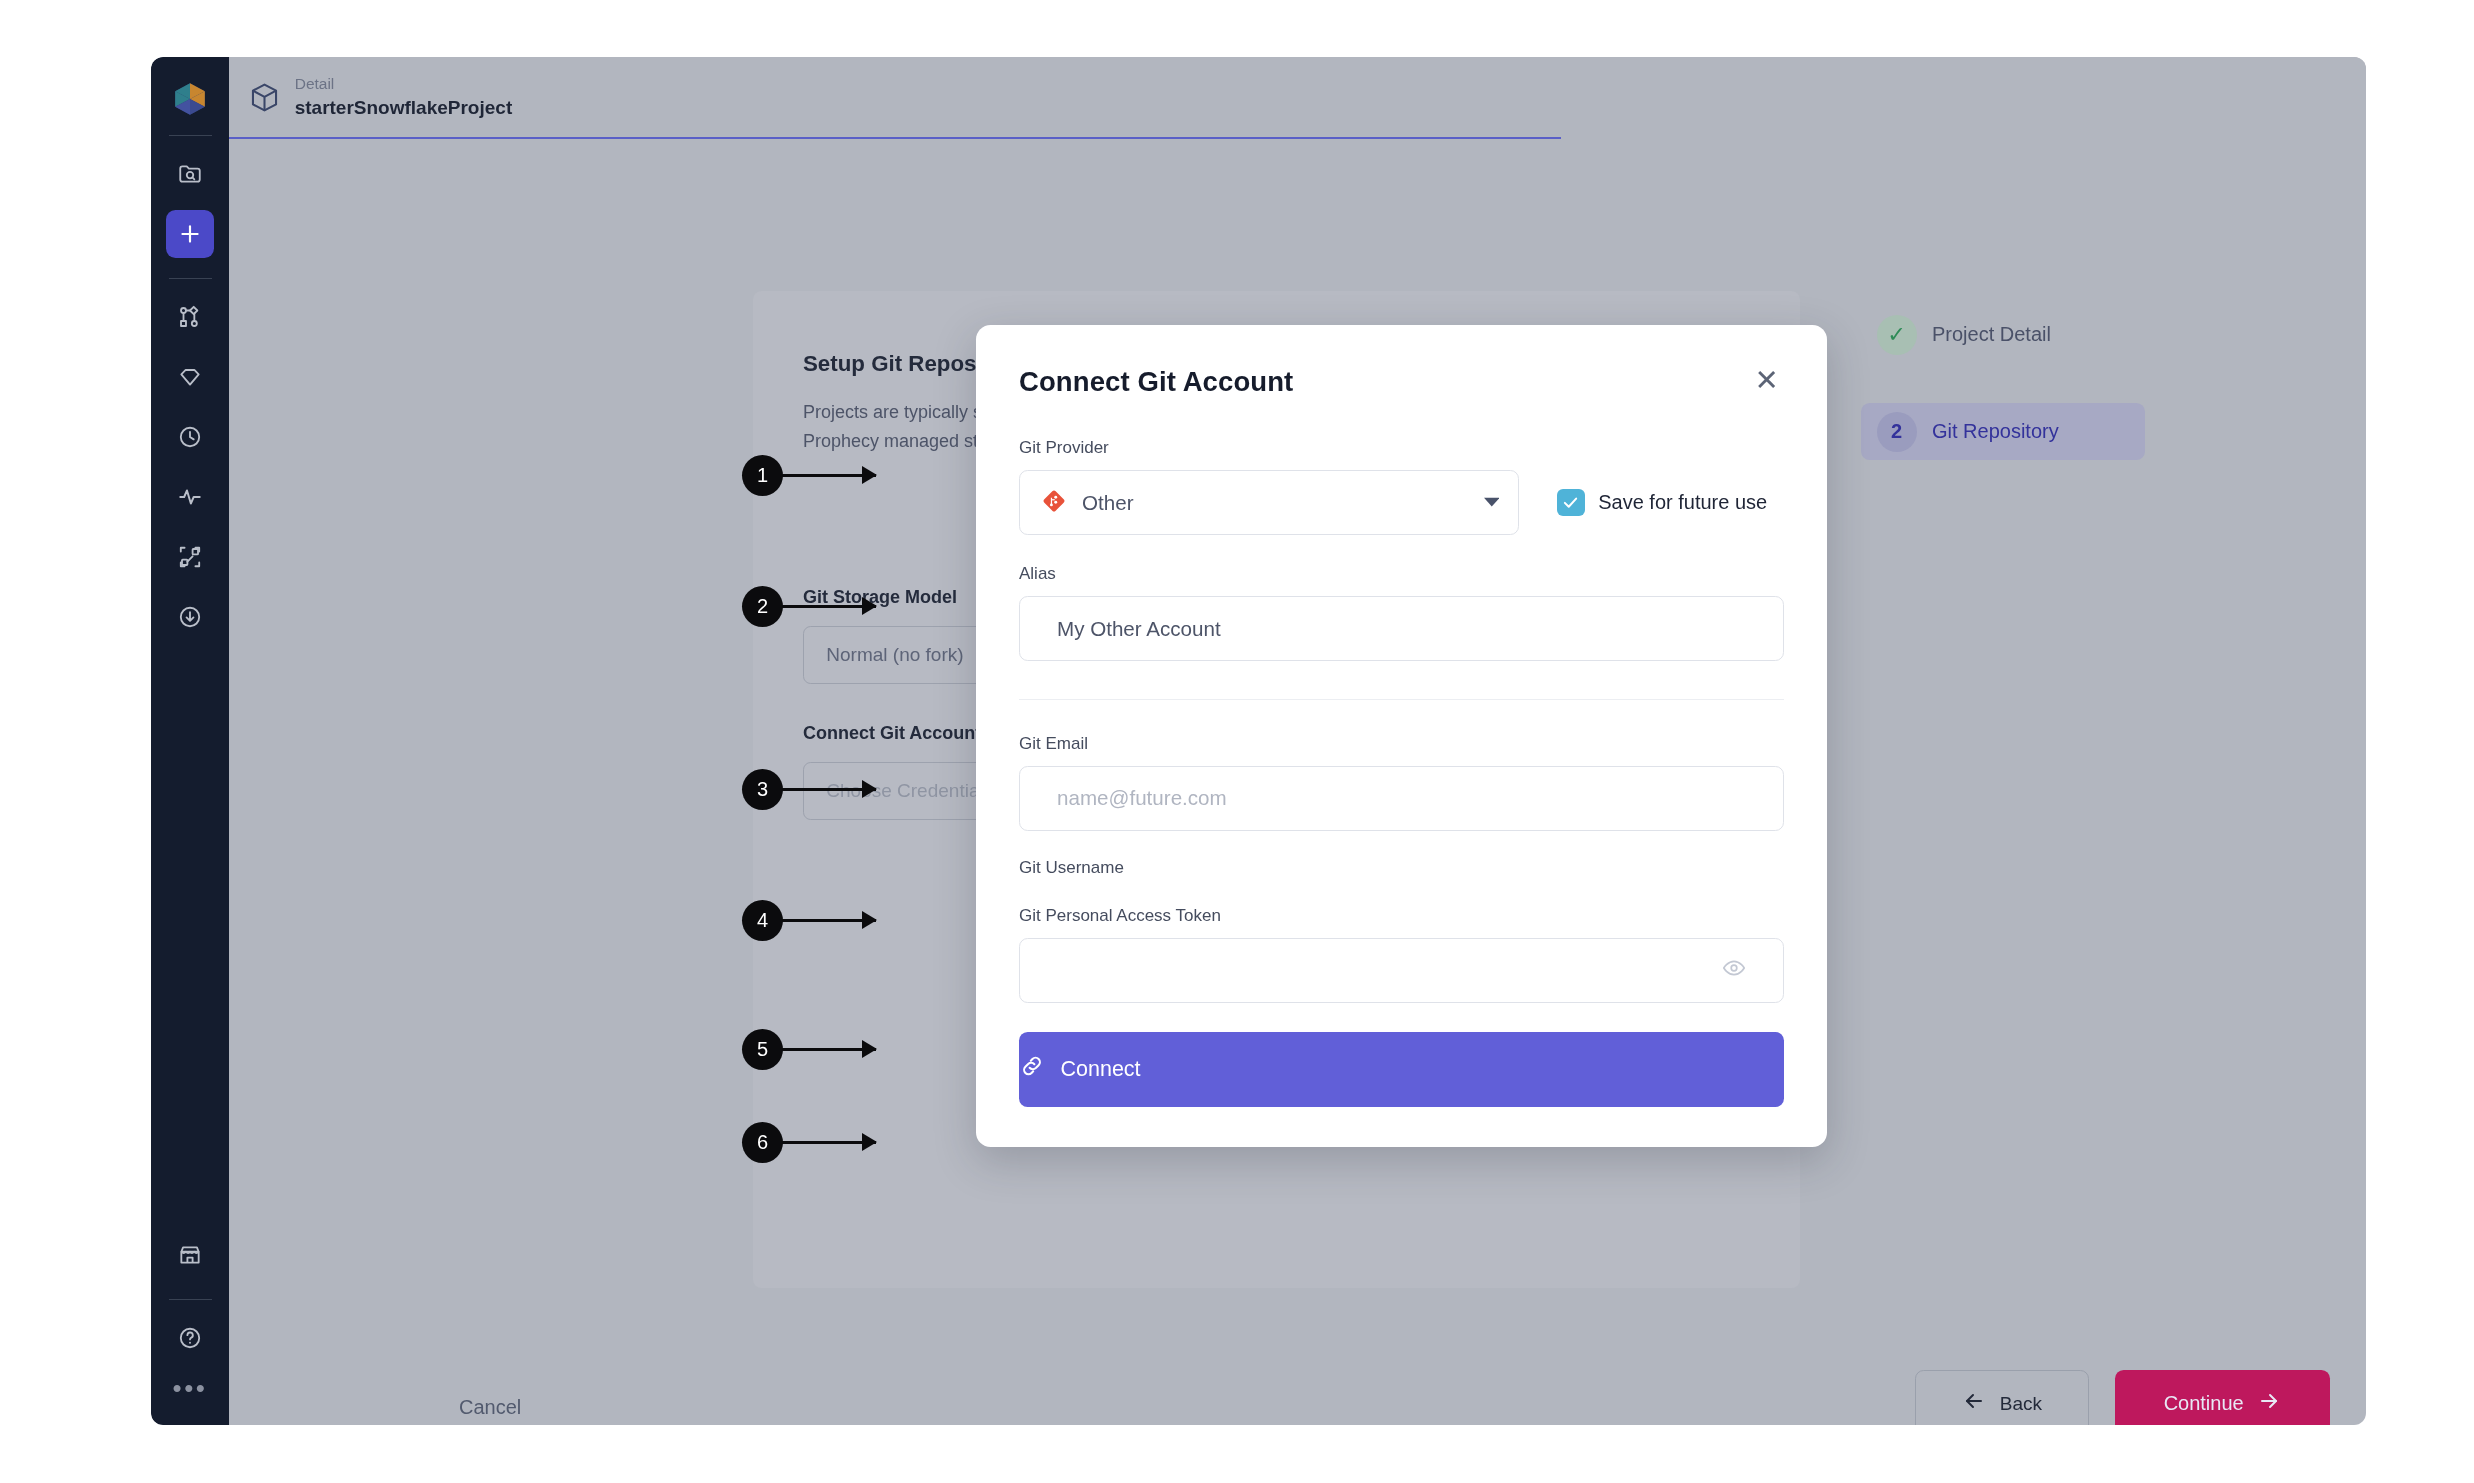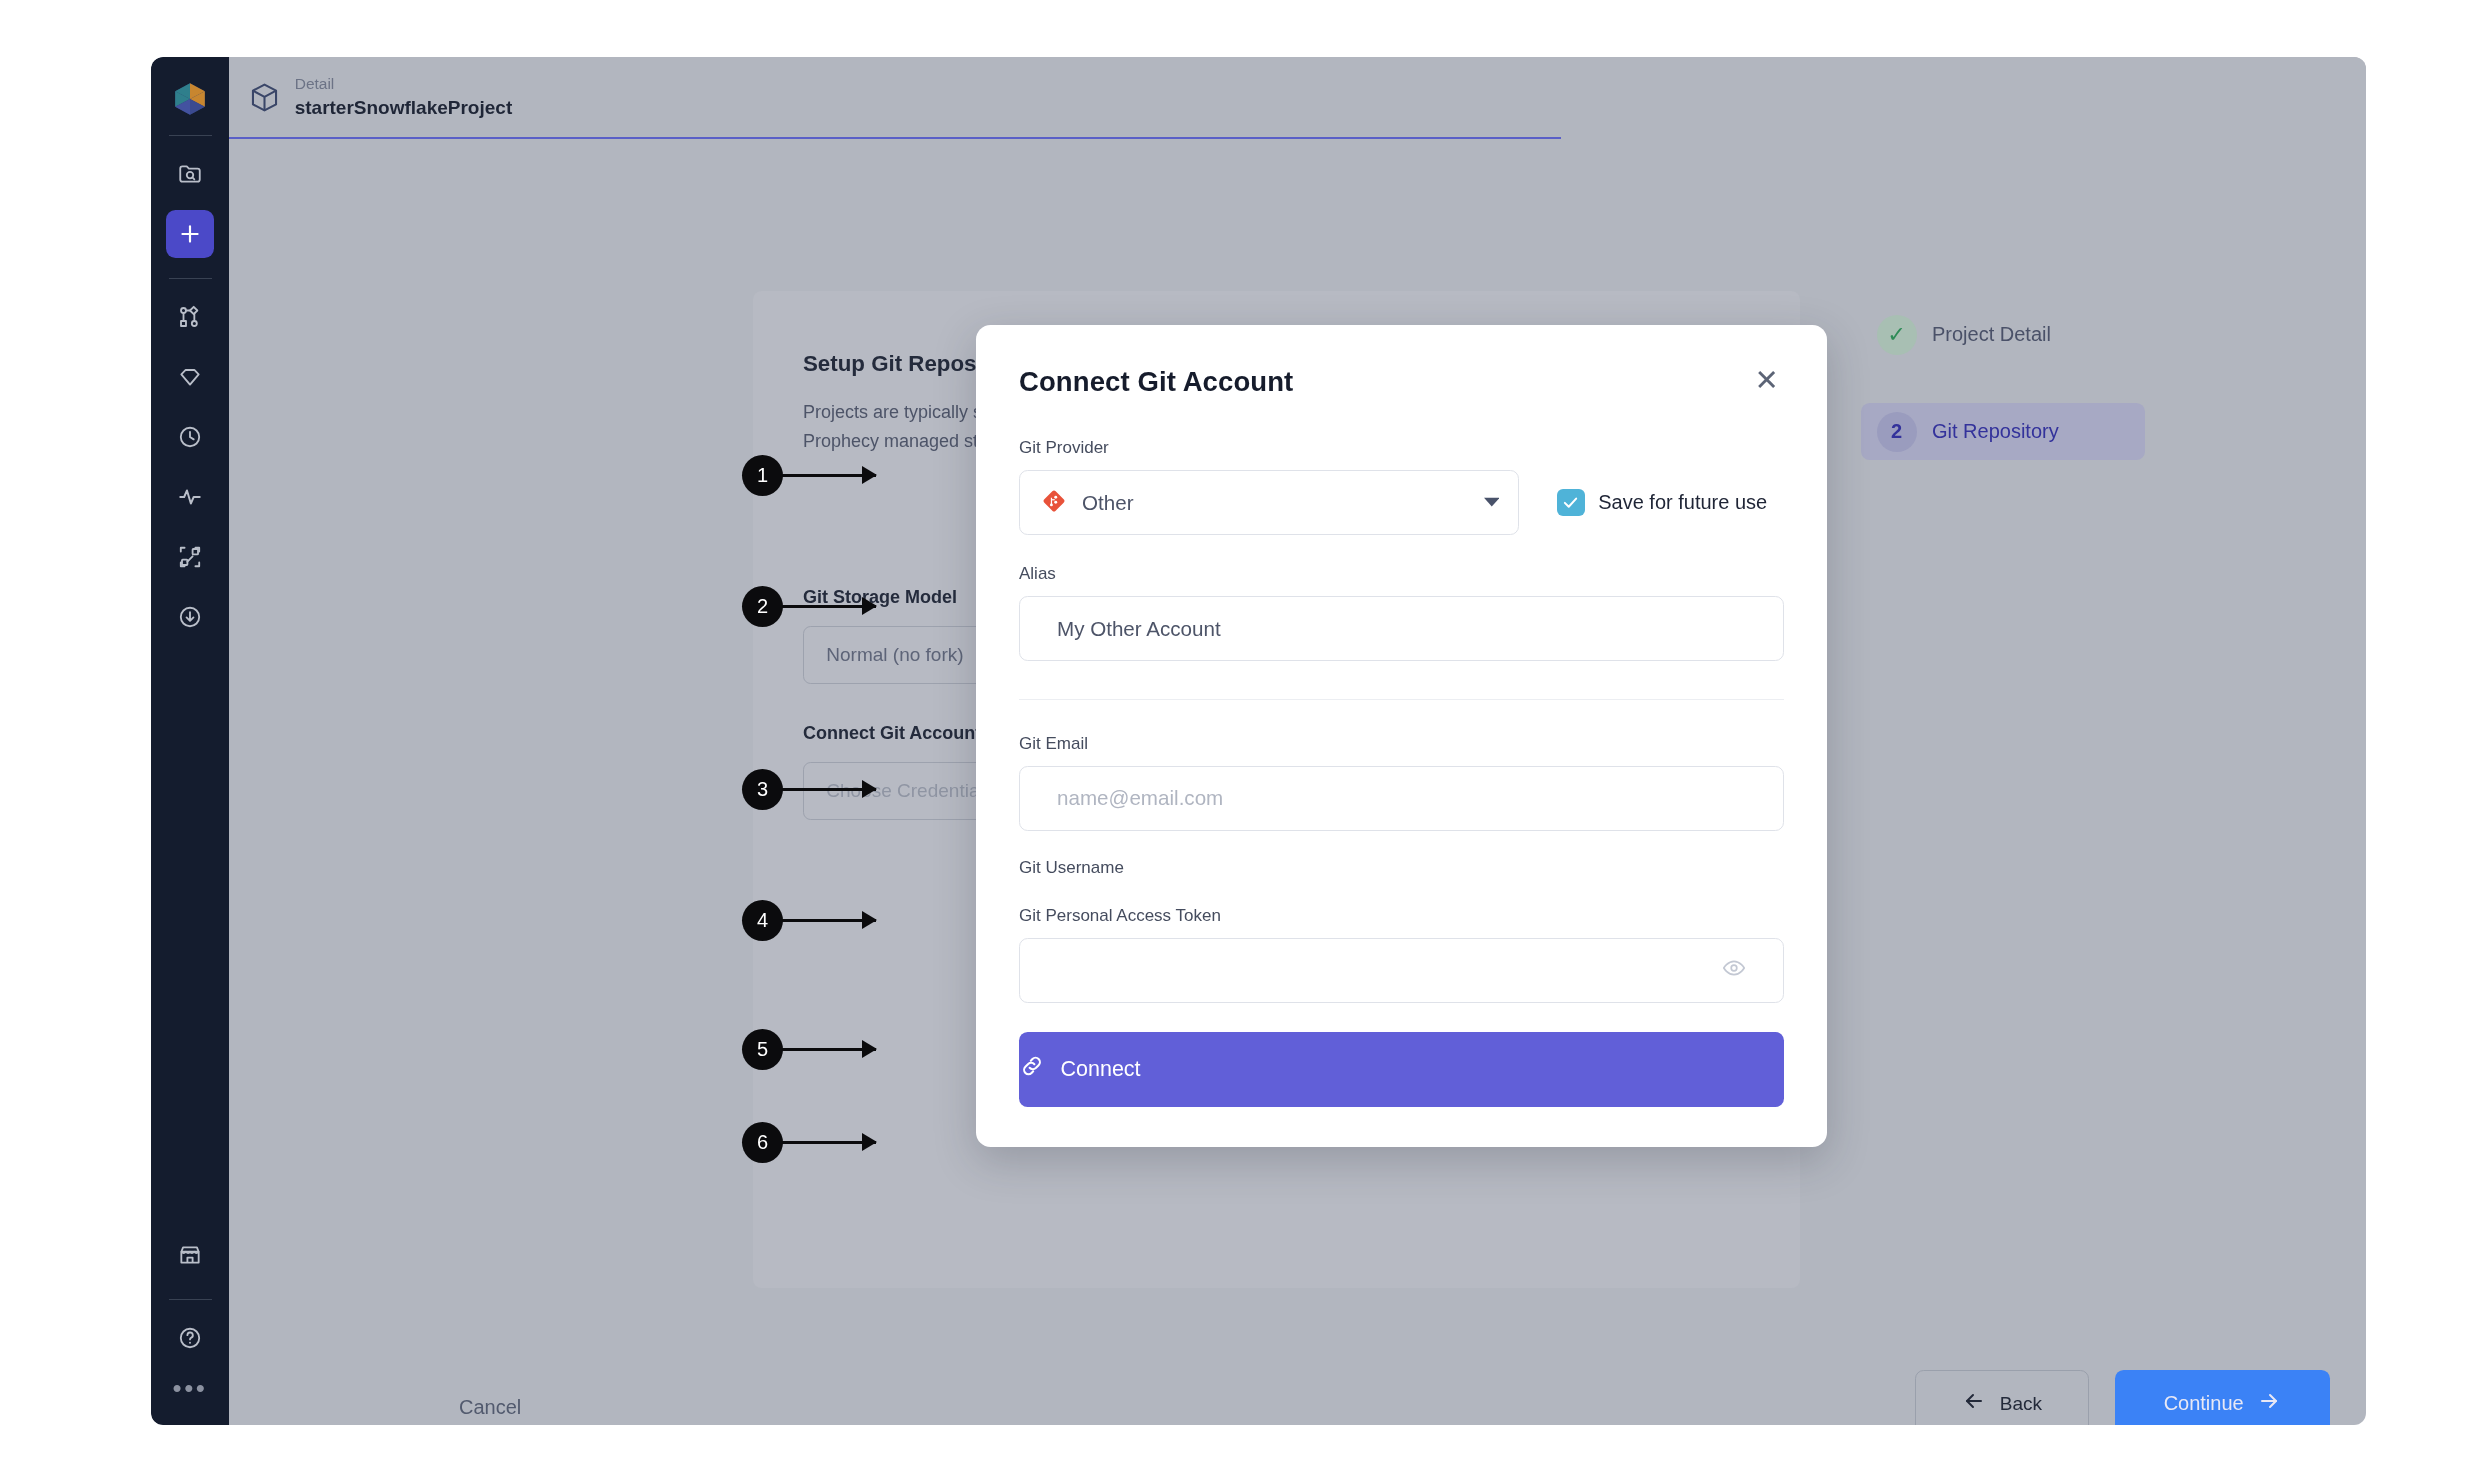--- a/index.html
+++ b/index.html
@@ -146,21 +146,21 @@
   }
   #back-btn {
     width: 174px; height: 67px;
     border: 0.9px solid #9aa0ac;
     border-radius: 8.6px;
     display: flex; align-items: center; justify-content: center; gap: 13.7px;
     font-size: 19px; color: #232a3a;
   }
   #continue-btn {
     width: 215px; height: 67px;
-    background: #3b82f6;
+    background: #be185d;
     border-radius: 8.6px;
     display: flex; align-items: center; justify-content: center; gap: 13.7px;
     font-size: 20px; color: #e8e8f5;
   }
 
   
   #modal {
     position: absolute;
     left: 825px; top: 268px;
     width: 851px;
@@ -479,21 +479,21 @@
 
     <div class="group" style="margin-top:29px;">
       <div class="field-label">Alias</div>
       <div class="text-input">My Other Account</div>
     </div>
 
     <div id="modal-divider"></div>
 
     <div class="group">
       <div class="field-label">Git Email</div>
-      <div class="text-input placeholder">name@email.com</div>
+      <div class="text-input placeholder">name@future.com</div>
     </div>
 
     <div class="group" style="margin-top:27.5px;">
       <div class="field-label">Git Username</div>
     </div>
 
     <div class="group" style="margin-top:27.5px; margin-bottom:0;">
       <div class="field-label">Git Personal Access Token</div>
       <div class="text-input with-icon">
         <span></span>

